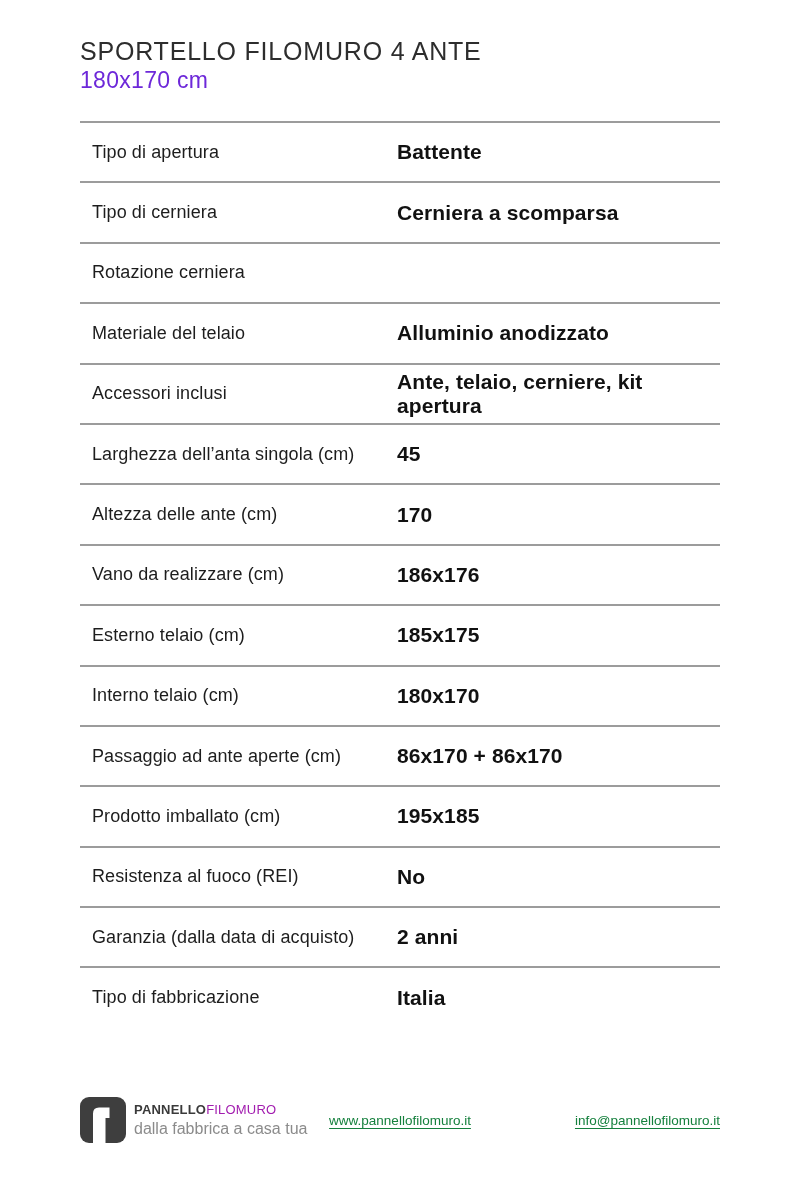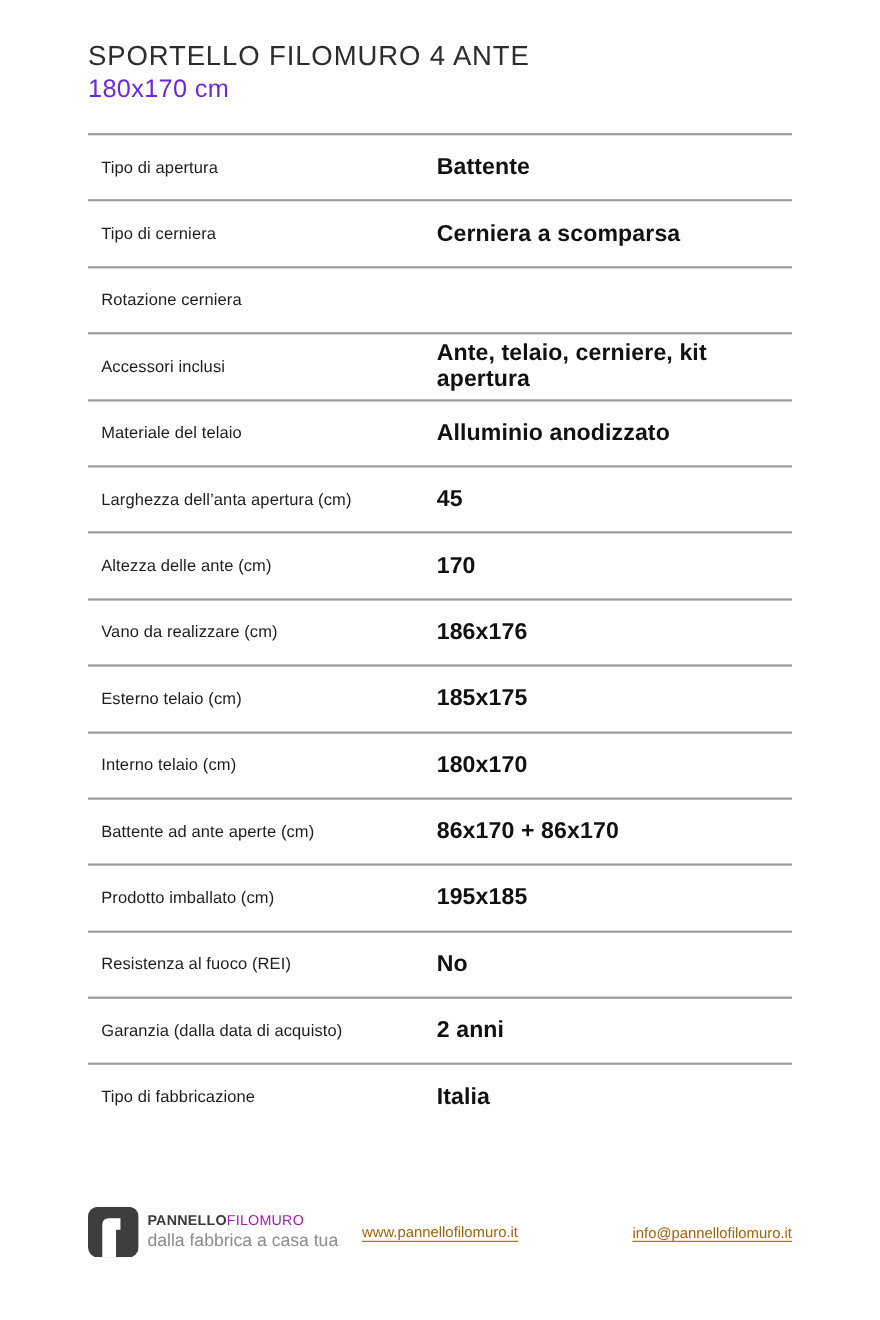--- a/index.html
+++ b/index.html
@@ -37,21 +37,21 @@
   .row {
     display: flex;
     align-items: center;
     height: 60.4px;
     border-top: 2px solid #9c9c9c;
     padding-left: 12px;
   }
   .row .label {
     width: 305px;
     flex: 0 0 305px;
-    font-size: 15px;
+    font-size: 18px;
     font-weight: 400;
     color: #1d1d1d;
     letter-spacing: 0.1px;
   }
   .row .value {
     flex: 1;
     font-size: 21px;
     font-weight: 700;
     color: #111111;
     letter-spacing: 0.1px;
@@ -77,21 +77,21 @@
   .brand-line { font-size: 13px; letter-spacing: 0.2px; white-space: nowrap; }
   .brand-bold { font-weight: 700; color: #3a3a3a; }
   .brand-light { font-weight: 400; color: #a21caf; }
   .tagline { font-size: 16px; color: #8b8b8b; margin-top: 3px; white-space: nowrap; }
 
   .footer-link {
     position: absolute;
     top: 0; height: 48px;
     display: flex; align-items: center;
     font-size: 13.5px;
-    color: #a16207;
+    color: #15803d;
     text-decoration: underline;
     text-underline-offset: 3px;
     white-space: nowrap;
   }
   .link-site { left: 320px; transform: translateX(-50%); }
   .link-email { right: 0; }
 </style>
 </head>
 <body>
 
@@ -112,31 +112,31 @@
   <div class="row">
     <span class="label">Tipo di cerniera</span>
     <span class="value">Cerniera a scomparsa</span>
   </div>
 
   <div class="row">
     <span class="label">Rotazione cerniera</span>
   </div>
 
   <div class="row">
+    <span class="label">Materiale del telaio</span>
+    <span class="value">Alluminio anodizzato</span>
+  </div>
+
+  <div class="row">
     <span class="label">Accessori inclusi</span>
     <span class="value">Ante, telaio, cerniere, kit apertura</span>
   </div>
 
   <div class="row">
-    <span class="label">Materiale del telaio</span>
-    <span class="value">Alluminio anodizzato</span>
-  </div>
-
-  <div class="row">
-    <span class="label">Larghezza dell’anta apertura (cm)</span>
+    <span class="label">Larghezza dell’anta singola (cm)</span>
     <span class="value">45</span>
   </div>
 
   <div class="row">
     <span class="label">Altezza delle ante (cm)</span>
     <span class="value">170</span>
   </div>
 
   <div class="row">
     <span class="label">Vano da realizzare (cm)</span>
@@ -147,21 +147,21 @@
     <span class="label">Esterno telaio (cm)</span>
     <span class="value">185x175</span>
   </div>
 
   <div class="row">
     <span class="label">Interno telaio (cm)</span>
     <span class="value">180x170</span>
   </div>
 
   <div class="row">
-    <span class="label">Battente ad ante aperte (cm)</span>
+    <span class="label">Passaggio ad ante aperte (cm)</span>
     <span class="value">86x170 + 86x170</span>
   </div>
 
   <div class="row">
     <span class="label">Prodotto imballato (cm)</span>
     <span class="value">195x185</span>
   </div>
 
   <div class="row">
     <span class="label">Resistenza al fuoco (REI)</span>

